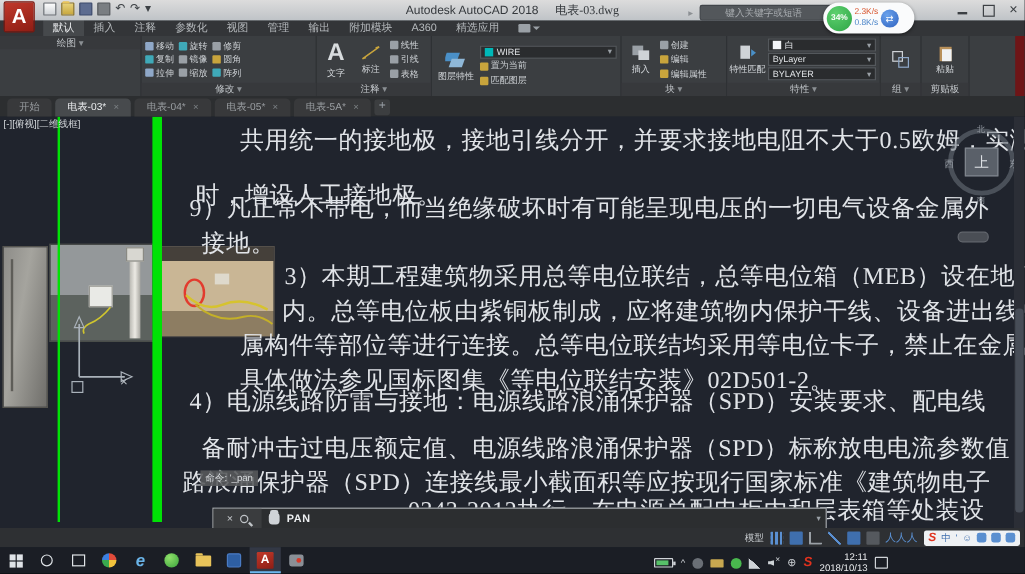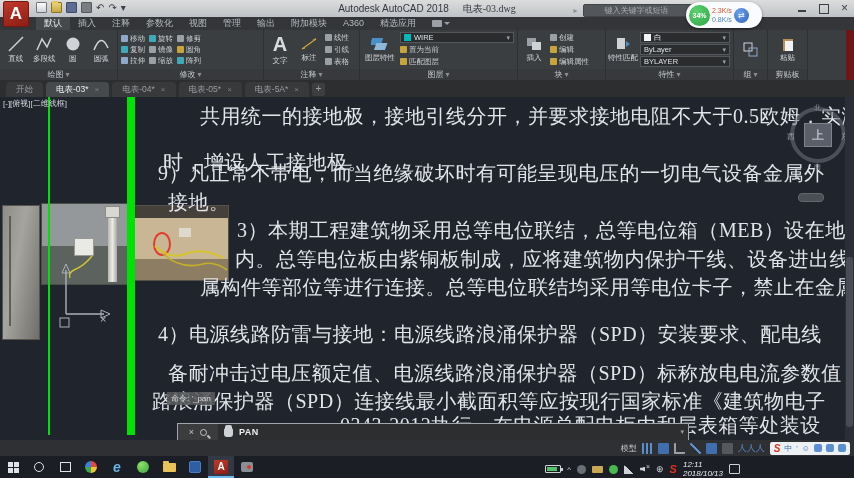--- a/index.html
+++ b/index.html
@@ -192,21 +192,21 @@
   .chev { color:#cfd3d7; font-size:8px; }
   .tray-dot { width:9px; height:9px; border-radius:50%; background:#6a6f76; }
   .tray-folder { width:11px; height:7px; background:#c8a850; border-radius:1px; }
   .tray-green { width:9px; height:9px; border-radius:50%; background:#49b84e; }
   .net { width:10px; height:9px; background:linear-gradient(to top right,#cfd3d7 0 49%,transparent 50%); }
   .spk { position:relative; width:10px; height:9px; }
   .spk:before { content:""; position:absolute; left:0; top:2px; width:5px; height:5px; background:#cfd3d7; clip-path:polygon(0 25%,40% 25%,100% 0,100% 100%,40% 75%,0 75%); }
   .spk:after { content:"×"; position:absolute; right:0; top:-2px; color:#cfd3d7; font-size:7px; }
   .movei { color:#cfd3d7; font-size:9px; }
   .sgtray { color:#e0321e; font-weight:bold; font-size:11px; font-style:italic; }
-  .clock { text-align:left; color:#e8eaec; font-size:8px; line-height:9px;font-style:italic; }
+  .clock { text-align:right; color:#e8eaec; font-size:8px; line-height:9px; }
   .actioncenter { width:11px; height:10px; border:1.5px solid #cfd3d7; border-radius:1px; }
 </style>
 </head>
 <body>
 
 <div class="app">
 
   <div class="titlebar">
     <div class="qat">
       <div class="qi page"></div>
@@ -258,46 +258,20 @@
     <div class="rtab">输出</div>
     <div class="rtab">附加模块</div>
     <div class="rtab">A360</div>
     <div class="rtab">精选应用</div>
     <div class="rtab-cam"></div>
   </div>
 
   <div class="ribbon">
 
     <div class="panel" style="width:118px">
-      <div class="ptools">
-        <div class="bigbtn">
-          <svg width="18" height="18">
-              <line x1="2" y1="16" x2="16" y2="2" stroke="#cfd3d7" stroke-width="1.5"></line>
-            </svg>
-          <span class="blabel">直线</span>
-        </div>
-        <div class="bigbtn">
-          <svg width="18" height="18">
-              <polyline points="2,15 7,4 12,12 16,3" fill="none" stroke="#cfd3d7" stroke-width="1.5"></polyline>
-            </svg>
-          <span class="blabel">多段线</span>
-        </div>
-        <div class="bigbtn">
-          <svg width="18" height="18">
-              <circle cx="9" cy="9" r="6.5" fill="#cfd3d7"></circle>
-            </svg>
-          <span class="blabel">圆</span>
-        </div>
-        <div class="bigbtn">
-          <svg width="18" height="18">
-              <path d="M2,15 Q9,-3 16,13" fill="none" stroke="#cfd3d7" stroke-width="1.5"></path>
-            </svg>
-          <span class="blabel">圆弧</span>
-        </div>
-      </div>
       <div class="plabel">绘图</div>
     </div>
 
     <div class="panel" style="width:146px">
       <div class="ptools">
         <div class="minigrid">
           <div class="minitool">
               <span class="mi"></span>
               <span>移动</span>
             </div>
@@ -386,21 +360,20 @@
           <div class="minitool">
               <span class="mi gold"></span>
               <span>置为当前</span>
             </div>
           <div class="minitool">
               <span class="mi gold"></span>
               <span>匹配图层</span>
             </div>
         </div>
       </div>
-      <div class="plabel">图层</div>
     </div>
 
     <div class="panel" style="width:88px">
       <div class="ptools">
         <div class="bigbtn">
           <svg width="18" height="16">
               <rect x="2" y="2" width="9" height="8" fill="#9aa0a6"></rect>
               <rect x="7" y="6" width="9" height="8" fill="#cfd3d7"></rect>
             </svg>
           <span class="blabel">插入</span>
@@ -534,20 +507,21 @@
     </svg>
     <div class="cursorx">×</div>
 
     <div class="cadtext" style="left:200px; top:6px">共用统一的接地极，接地引线分开，并要求接地电阻不大于0.5欧姆，实测</div>
     <div class="cadtext" style="left:163px; top:52px">时，增设人工接地极。</div>
     <div class="cadtext" style="left:158px; top:63px">9）凡正常不带电，而当绝缘破坏时有可能呈现电压的一切电气设备金属外</div>
     <div class="cadtext" style="left:168px; top:92px">接地。</div>
     <div class="cadtext" style="left:237px; top:120px">3）本期工程建筑物采用总等电位联结，总等电位箱（MEB）设在地下一层</div>
     <div class="cadtext" style="left:235px; top:149px">内。总等电位板由紫铜板制成，应将建筑物内保护干线、设备进出线总管、</div>
     <div class="cadtext" style="left:200px; top:177px">属构件等部位等进行连接。总等电位联结均采用等电位卡子，禁止在金属管</div>
+    <div class="cadtext" style="left:200px; top:206px">具体做法参见国标图集《等电位联结安装》02D501-2。</div>
     <div class="cadtext" style="left:158px; top:224px">4）电源线路防雷与接地：电源线路浪涌保护器（SPD）安装要求、配电线</div>
     <div class="cadtext" style="left:168px; top:263px">备耐冲击过电压额定值、电源线路浪涌保护器（SPD）标称放电电流参数值</div>
     <div class="cadtext" style="left:152px; top:291px">路浪涌保护器（SPD）连接线最小截面积等应按现行国家标准《建筑物电子</div>
     <div class="cadtext" style="left:340px; top:315px">0343-2012执行，在电源总配电柜内和层表箱等处装设</div>
 
     <div class="viewcube">
       <div class="vc-ring"></div>
       <div class="vc-n">北</div>
       <div class="vc-s">南</div>
       <div class="vc-w">西</div>

